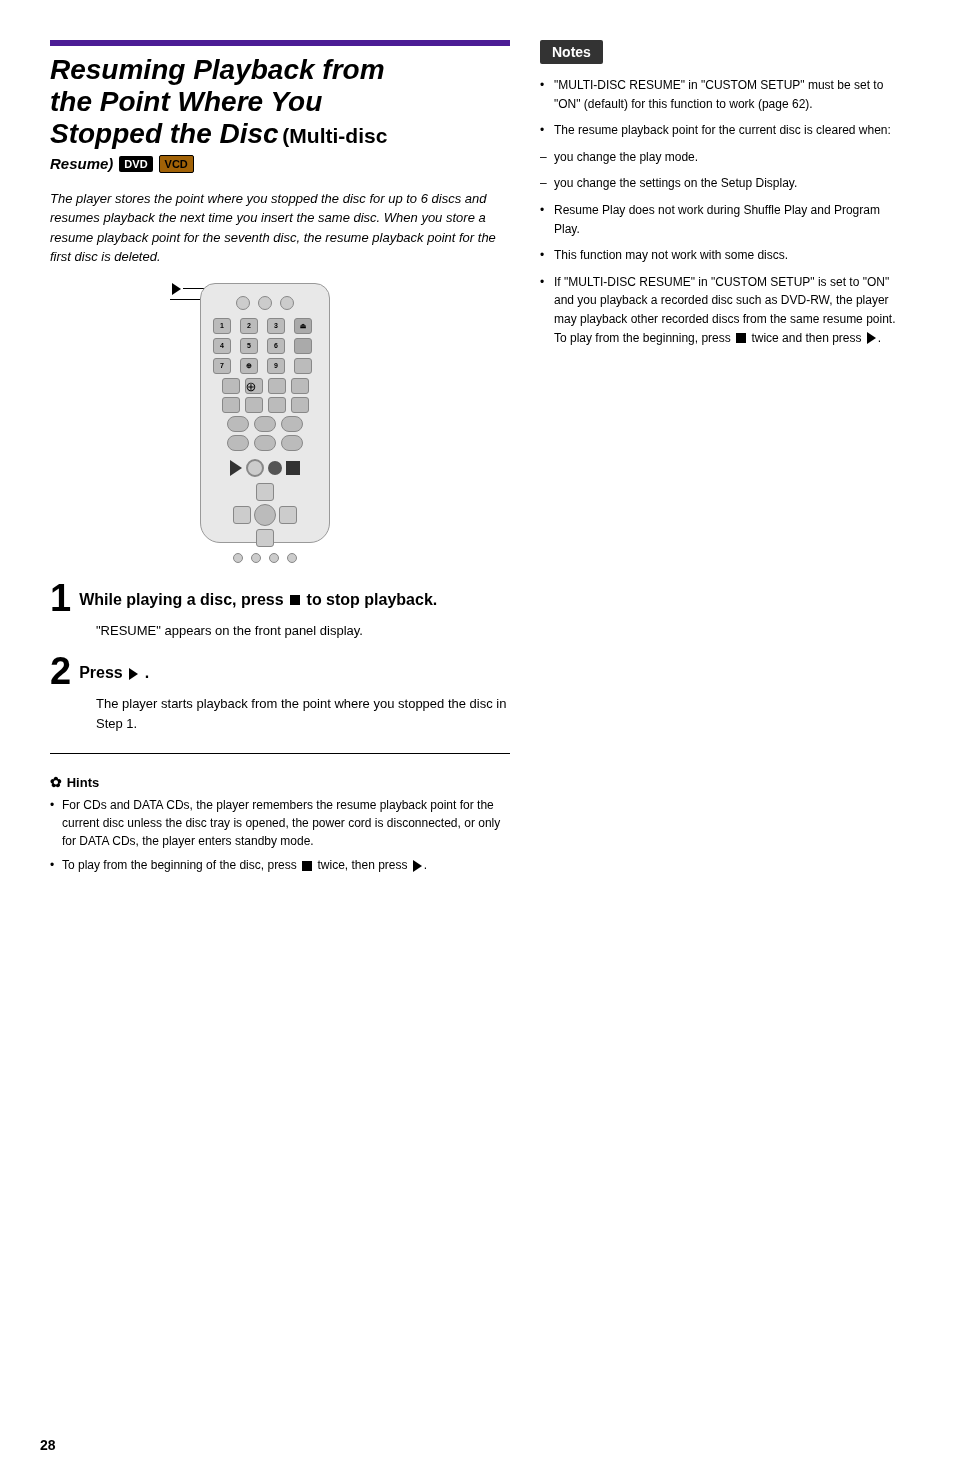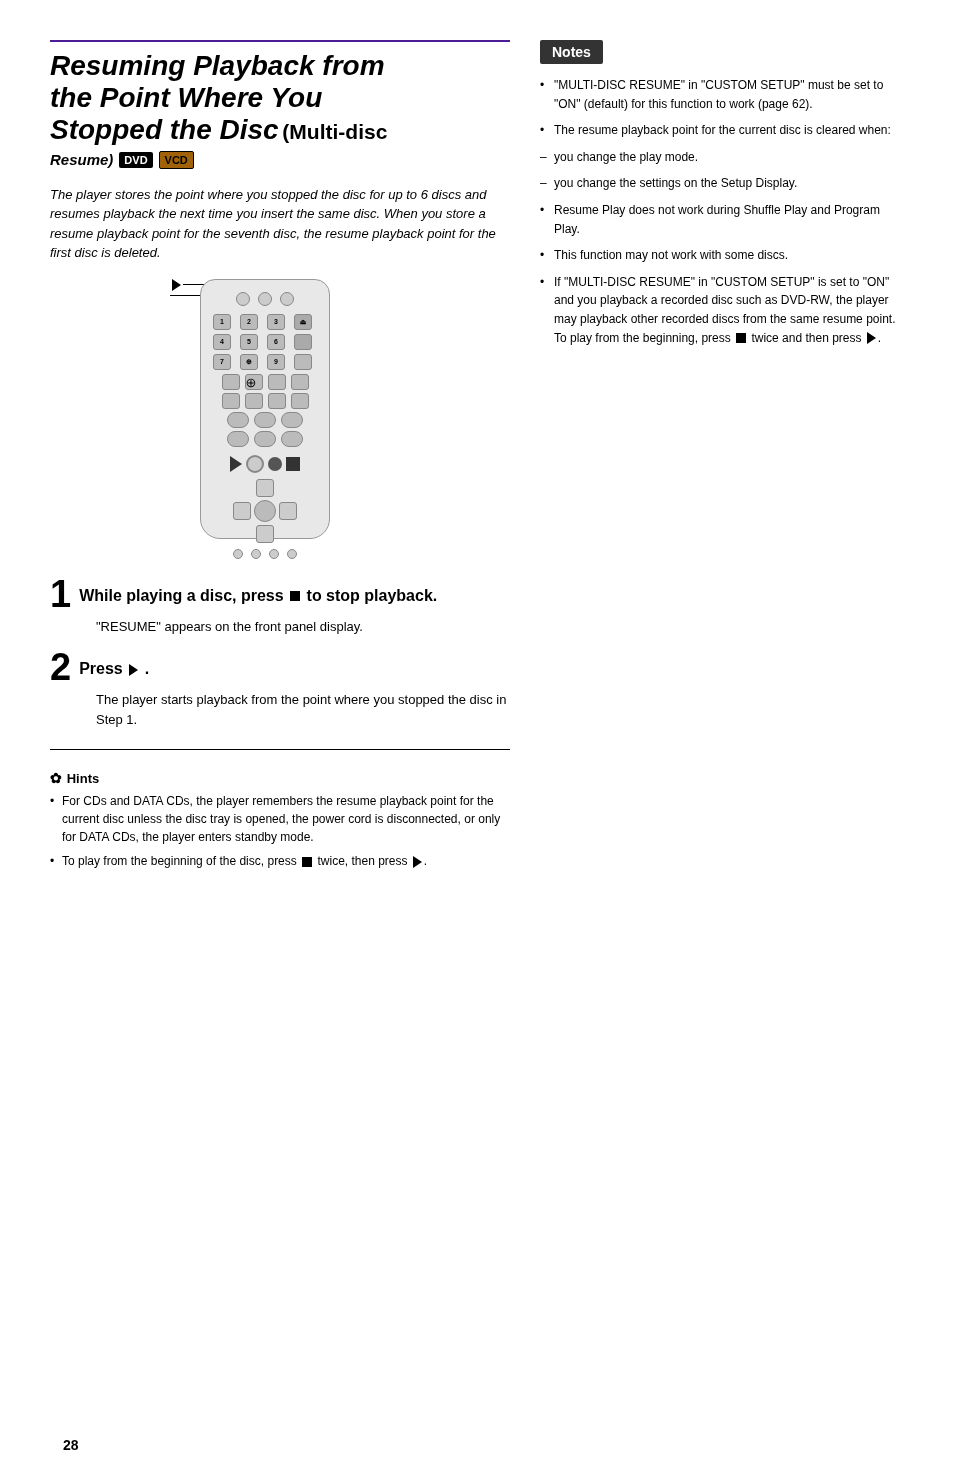--- a/index.html
+++ b/index.html
@@ -22,21 +22,21 @@
     }
     .left-col {
       width: 460px;
       flex-shrink: 0;
     }
     .right-col {
       flex: 1;
     }
     
     .title-section {
-      border-top: 2px solid #4c1d95;
+      border-top: 6px solid #4c1d95;
       padding-top: 8px;
       margin-bottom: 16px;
     }
     .title-main {
       font-size: 28px;
       font-weight: 900;
       line-height: 1.15;
       font-style: italic;
     }
     .title-inline-normal {
@@ -358,21 +358,21 @@
       left: 0;
     }
     .notes-list > li.dash::before {
       content: '–';
       position: absolute;
       left: 0;
     }
     .page-number {
       position: absolute;
       bottom: 30px;
-      left: 63px;
+      left: 40px;
       font-weight: bold;
       font-size: 14px;
     }
   </style>
 </head>
 <body>
 
 <div class="page">
 
   <div class="left-col">

